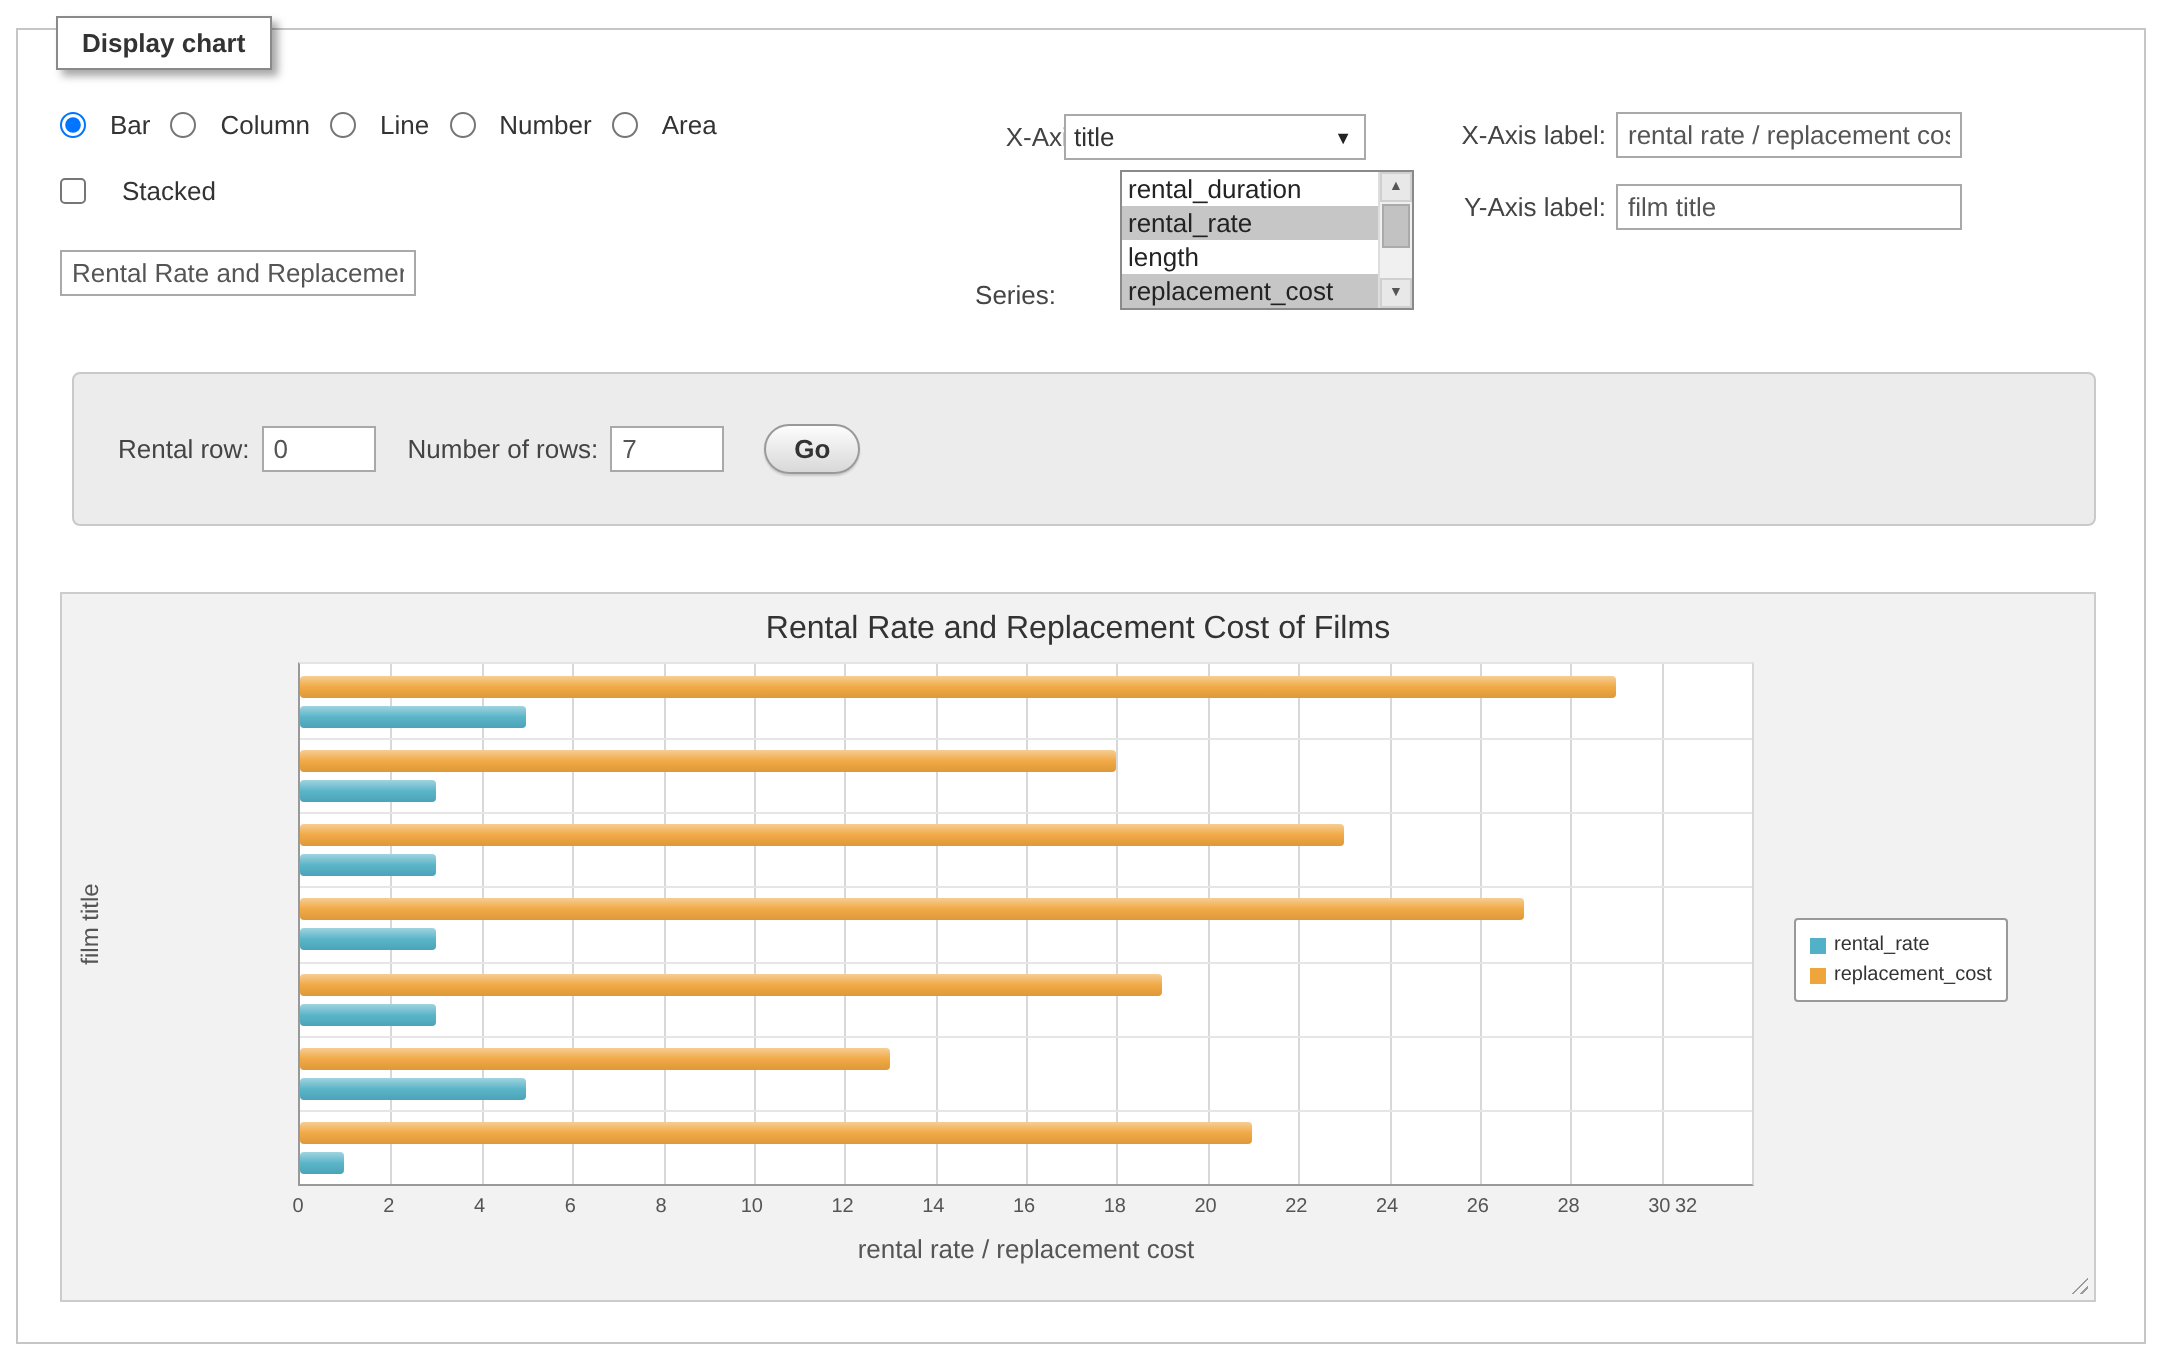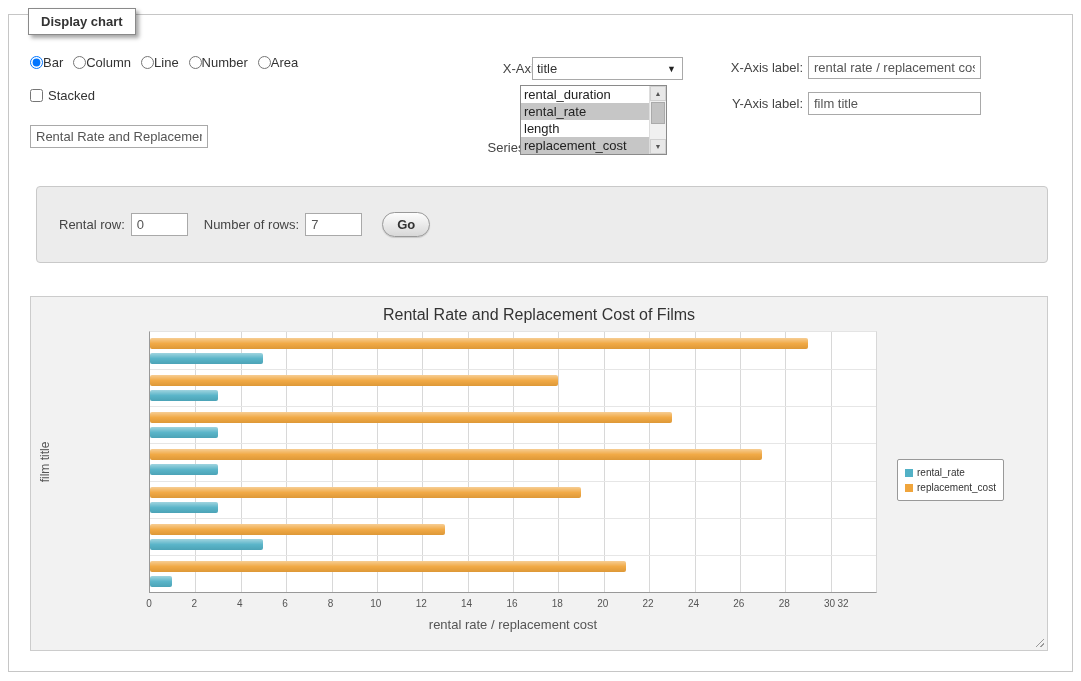--- a/index.html
+++ b/index.html
@@ -8,33 +8,33 @@
 
   .frame { position:absolute; left:8px; top:14px; width:1065px; height:658px; border:1px solid #c6c6c6; }
   .legend-box { position:absolute; left:28px; top:8px; background:#fff; border:1px solid #8a8a8a;
     padding:5px 12px; font-size:13px; font-weight:bold; color:#333; z-index:3;
     box-shadow:3px 3px 4px rgba(0,0,0,0.35); }
 
   .lbl { position:absolute; font-size:13px; color:#444; }
   .r { text-align:right; }
 
   .radio-row { position:absolute; left:30px; top:55px; display:flex; align-items:center; gap:10px; font-size:13px; color:#333; }
-  .radio-row label { display:flex; align-items:center; gap:0; cursor:default; }
-  .stacked-row { position:absolute; left:30px; top:88px; display:flex; align-items:center; gap:5px; font-size:13px; color:#333; }
+  .radio-row label { display:flex; align-items:center; gap:12px; cursor:default; }
+  .stacked-row { position:absolute; left:30px; top:88px; display:flex; align-items:center; gap:18px; font-size:13px; color:#333; }
 
   input[type=text] { border:1px solid #a9a9a9; background:#fff; height:23px; padding:2px 5px;
     font-size:13px; color:#555; font-family:"Liberation Sans", sans-serif; }
   .title-input { position:absolute; left:30px; top:125px; width:178px; }
 
   .select { position:absolute; left:532px; top:57px; width:151px; height:23px; border:1px solid #a9a9a9;
     background:#fff; font-size:13px; color:#333; display:flex; align-items:center; padding:0 4px; }
   .select .sel-text { flex:1; }
   .select .arrow { font-size:9px; color:#222; padding-right:2px; }
 
-  .listbox { position:absolute; left:520px; top:85px; width:147px; height:70px; border:1px solid #8a8a8a;
+  .listbox { position:absolute; left:560px; top:85px; width:147px; height:70px; border:1px solid #8a8a8a;
     background:#fff; overflow:hidden; }
   .opt { height:17px; line-height:17px; padding-left:3px; font-size:13px; color:#222; width:128px;
     white-space:nowrap; overflow:hidden; }
   .opt.selected { background:#c6c6c6; }
   .sb { position:absolute; right:0; top:0; bottom:0; width:17px; background:#f0f0f0; border-left:1px solid #ddd; }
   .sb-btn { position:absolute; left:0; width:16px; height:15px; background:#e8e8e8; border:1px solid #d0d0d0;
     font-size:7px; color:#555; display:flex; align-items:center; justify-content:center; }
   .sb-up { top:0; } .sb-down { bottom:0; }
   .sb-thumb { position:absolute; left:1px; top:16px; width:14px; height:22px; background:#c2c2c2; border:1px solid #aaa; }
 

